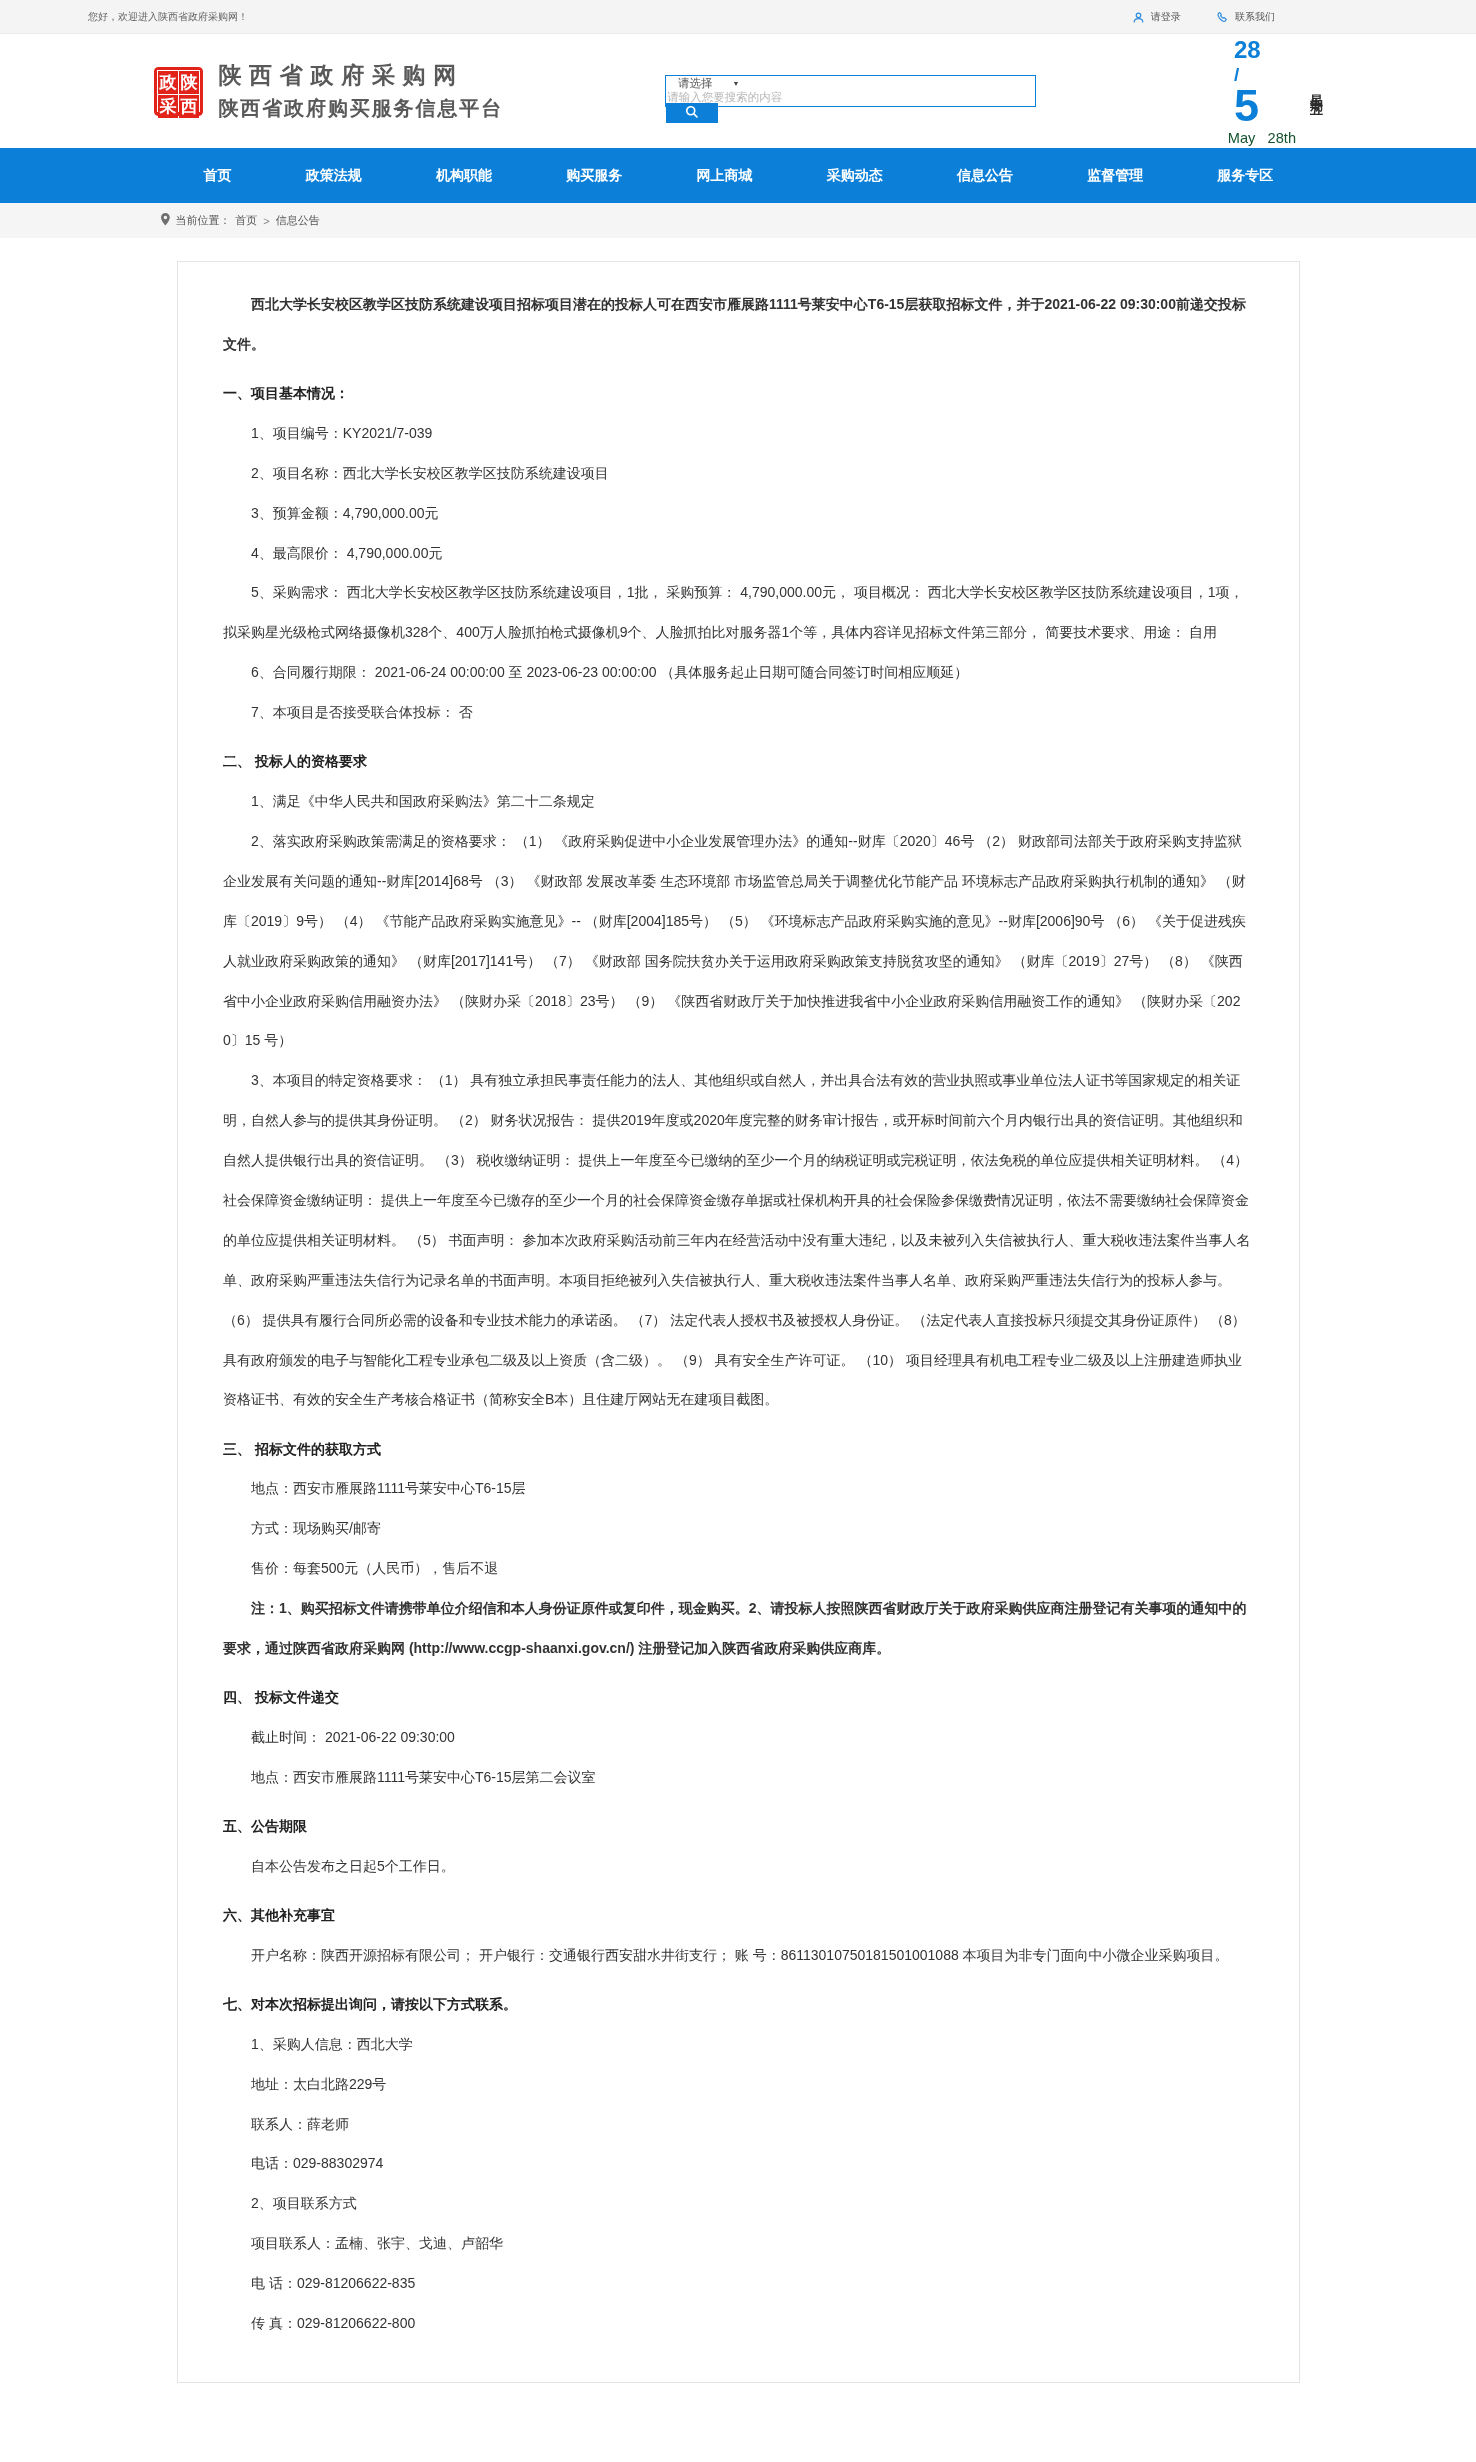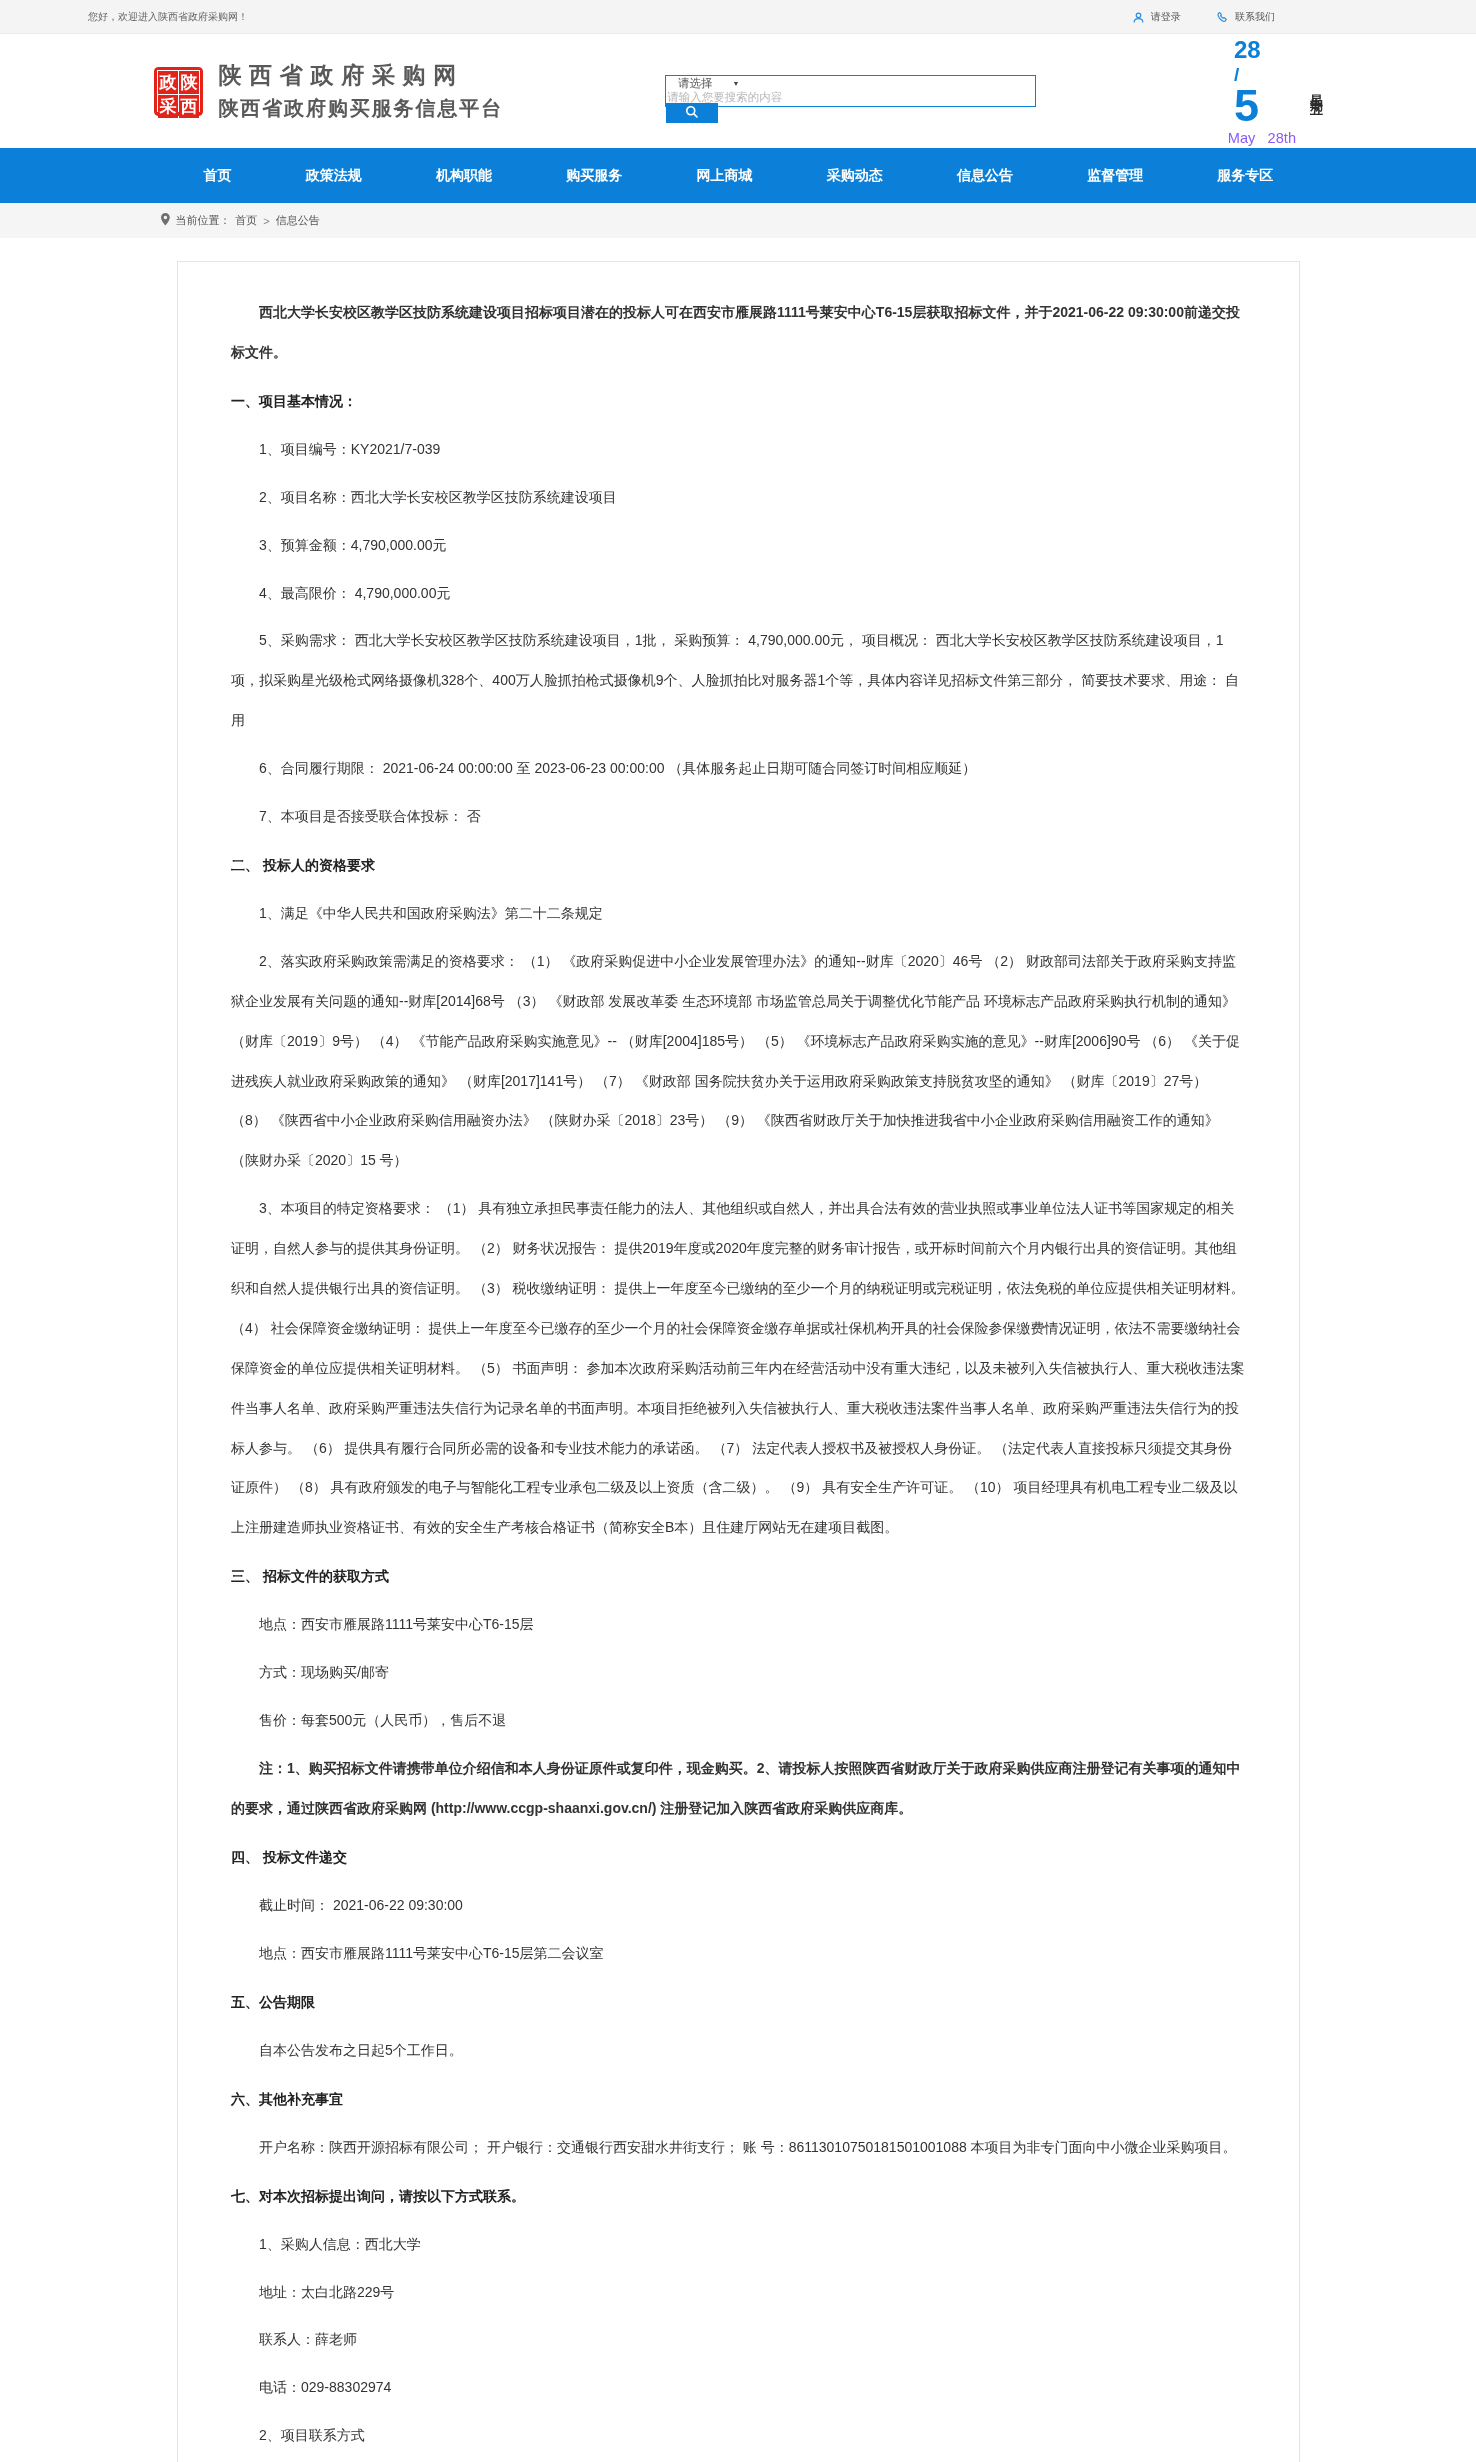--- a/index.html
+++ b/index.html
@@ -33,21 +33,21 @@
   .search-select{display:flex;align-items:center;gap:20px;padding:0 10.8px 0 12.3px;font-size:11.5px;color:#555;cursor:pointer;flex:none;}
   .search-select .caret{font-size:7px;color:#444;}
   .search-input{flex:1;border:none;outline:none;font-size:11.5px;color:#333;padding:0 7.7px 0 1.5px;font-family:inherit;}
   .search-input::placeholder{color:#b8b8b8;}
   .search-btn{width:52px;background:var(--accent);border:none;cursor:pointer;display:flex;align-items:center;justify-content:center;}
   .date-widget{display:flex;align-items:center;margin-left:192px;}
   .date-nums{display:flex;align-items:baseline;color:var(--accent);flex-direction:column;}
   .d-day{font-size:24px;font-weight:bold;}
   .d-slash{font-size:19px;font-weight:bold;margin:0 6.2px;}
   .d-month{font-size:45px;font-weight:bold;line-height:.9;}
-  .date-en{font-size:14.6px;color:#8b5cf6;margin-top:3px;display:flex;gap:12.3px;}
+  .date-en{font-size:14.6px;color:#14532d;margin-top:3px;display:flex;gap:12.3px;}
   .date-week{margin-left:14px;font-size:13px;font-weight:bold;color:#2b2b2b;writing-mode:vertical-rl;text-orientation:upright;letter-spacing:4.6px;line-height:1;}
 
   
   .main-nav{background:var(--accent);height:55px;}
   .nav-inner{display:flex;justify-content:space-between;align-items:center;height:55px;padding:0 45px;}
   .nav-item{color:#fff;font-size:14px;font-weight:bold;text-decoration:none;cursor:pointer;line-height:55px;padding:0 4.6px;white-space:nowrap;}
 
   
   .breadcrumb-bar{background:#f5f5f5;height:35px;}
   .breadcrumb{display:flex;align-items:center;height:35px;font-size:11px;color:#555;gap:4.6px;padding-left:6.2px;}
@@ -57,21 +57,21 @@
   
   .page-main{background:#fff;padding-top:23px;}
   .card{width:1123px;margin:0 auto;background:#fff;border:0.8px solid #e4e4e4;padding-bottom:38px;}
   .art-head{padding:34px 45px 18.5px;border-bottom:0.8px solid #ececec;}
   .art-title{margin:0;text-align:center;font-size:21px;font-weight:bold;color:#1c1c1c;line-height:1.4;}
   .art-meta{text-align:center;margin-top:20px;font-size:11.5px;color:#979797;}
   .art-meta .grp{margin:0 15.4px;}
   .meta-time{color:var(--time-red);}
   .print-btn{color:#333;cursor:pointer;text-decoration:none;margin-left:10.8px;}
   .art-body{padding:23px 45px 0;font-size:14px;color:#333;}
-  .art-body p{margin:8px;line-height:2.85;text-indent:2em;word-break:break-all;}
+  .art-body p{margin:0;line-height:2.85;text-indent:2em;word-break:break-all;}
   .art-body p.p-h{font-weight:bold;text-indent:0;color:#222;margin-top:9.2px;}
   .art-body p.p-intro{font-weight:bold;}
   .art-body p.p-note{font-weight:bold;}
 </style>
 </head>
 <body>
 
 <div class="topbar">
   <div class="topbar-inner">
     <span>您好，欢迎进入陕西省政府采购网！</span>

